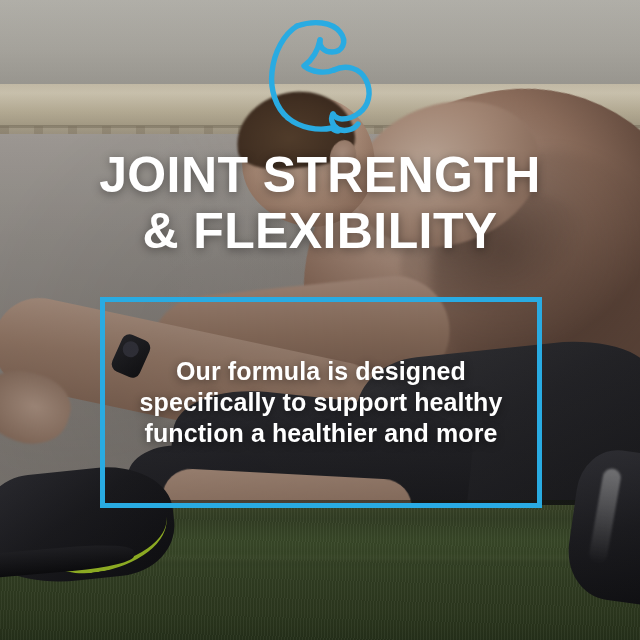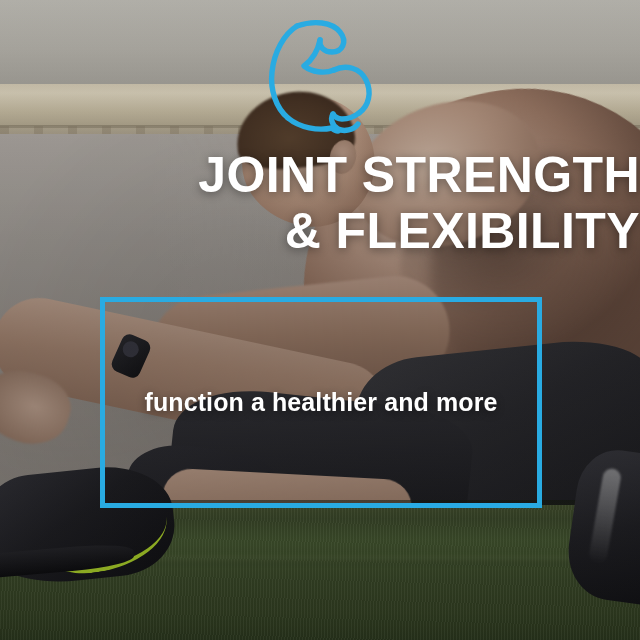--- a/index.html
+++ b/index.html
@@ -229,21 +229,21 @@
 
   
   .overlay{position:absolute;inset:0;}
 
   .bicep-icon{
     position:absolute;left:262px;top:18px;width:118px;height:116px;
   }
 
   .headline{
     position:absolute;left:0;top:150px;width:100%;
-    text-align:right;
+    text-align:center;
     color:#ffffff;
     font-weight:700;
     font-size:50px;
     line-height:50px;
     letter-spacing:.4px;
     text-shadow:0 2px 10px rgba(0,0,0,.40);
     font-family:"Liberation Sans","DejaVu Sans",sans-serif;
   }
   .headline .l2{display:block;margin-top:6px;}
 
@@ -330,19 +330,21 @@
     </div>
 
     <div class="headline">
       <span class="l1">JOINT STRENGTH</span>
       <span class="l2">&amp; FLEXIBILITY</span>
     </div>
 
     <div class="callout">
       <div class="callout-text">
         <div>
+          <span>Our formula is designed</span>
+          <span>specifically to support healthy</span>
           <span>function a healthier and more</span>
         </div>
       </div>
     </div>
 
   </div>
 </div>
 
 </body></html>

